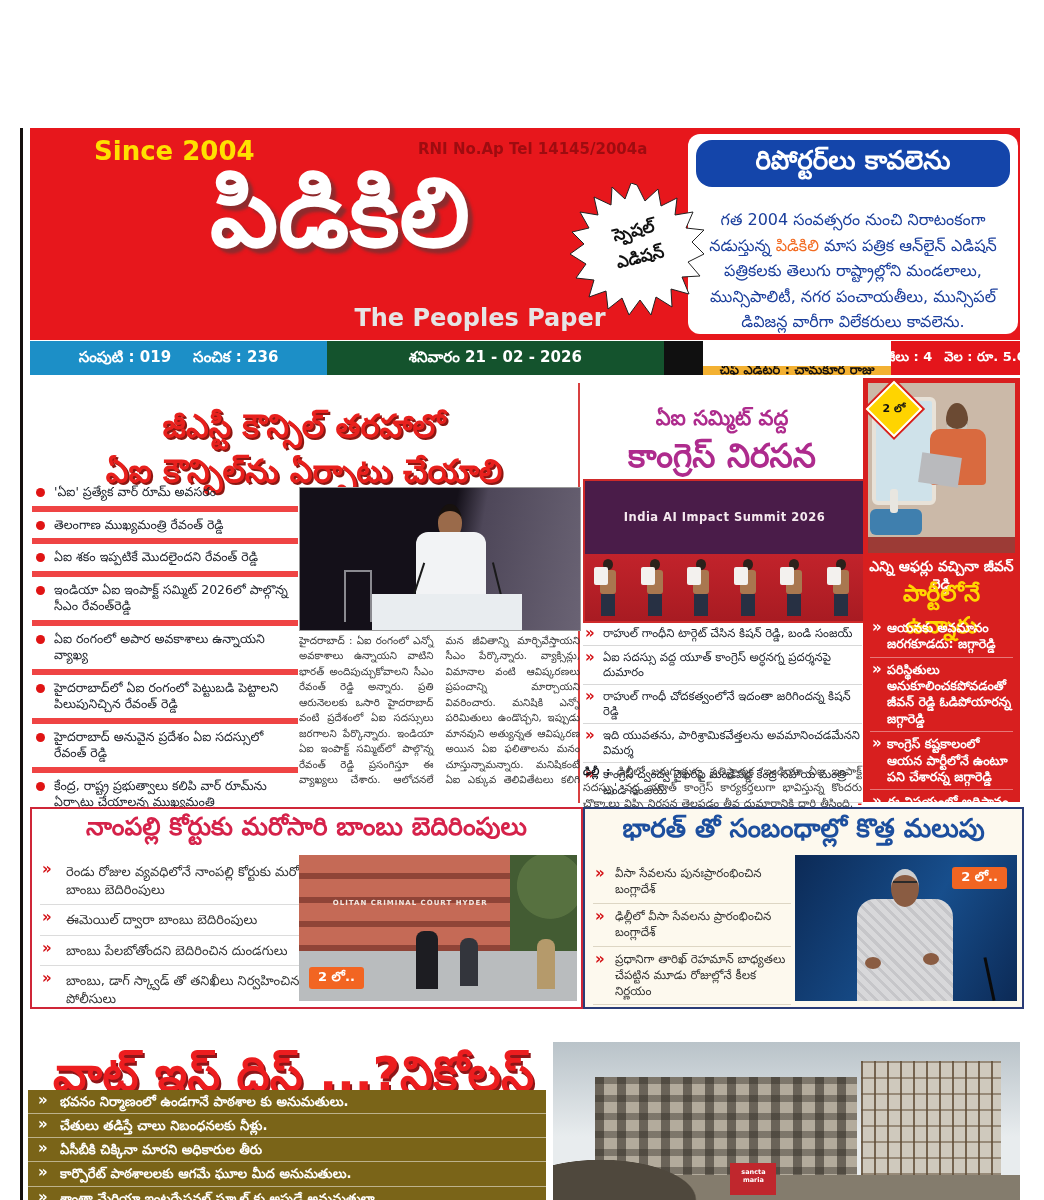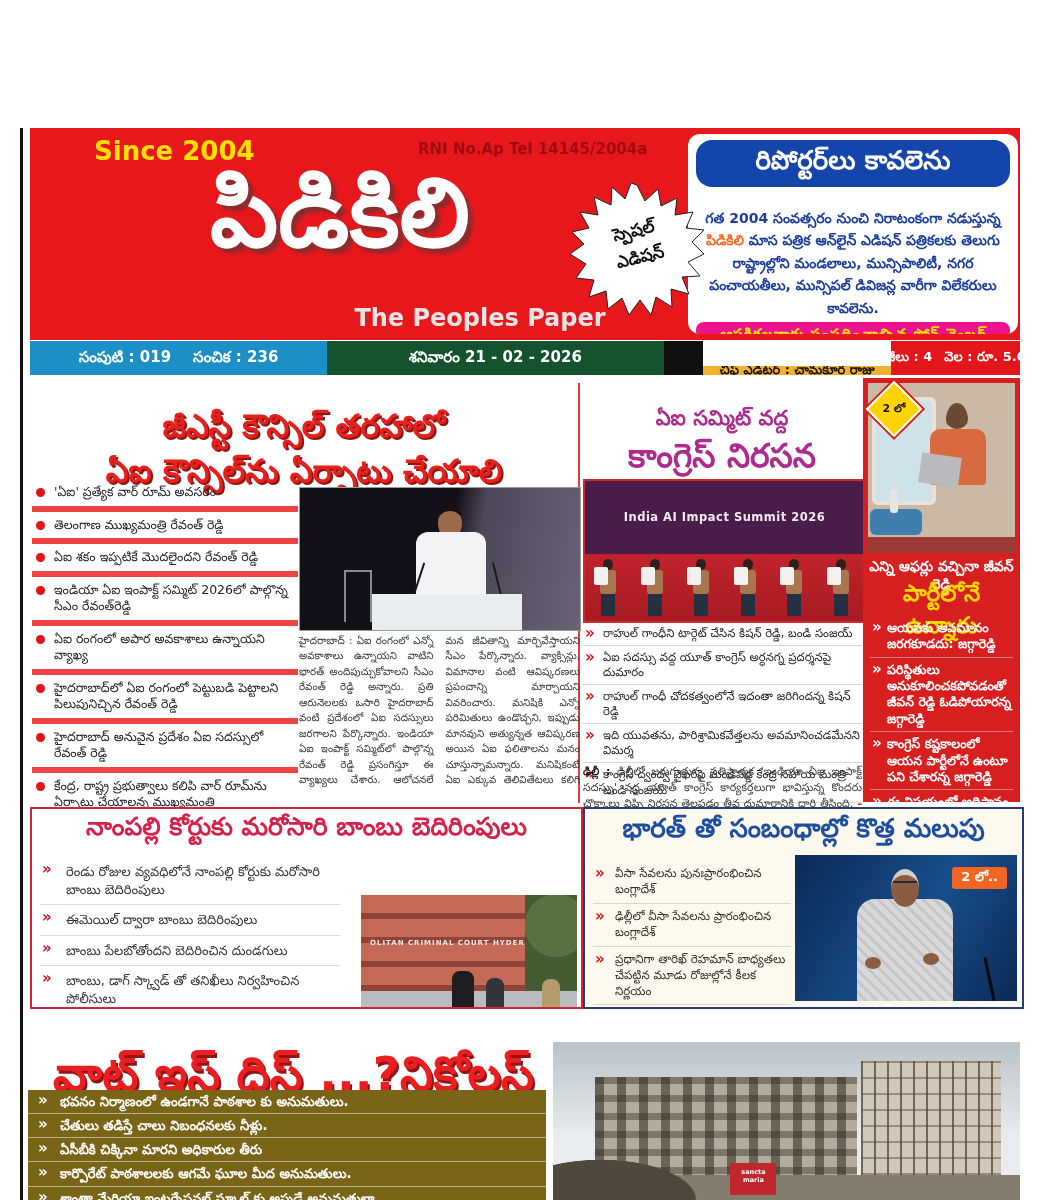--- a/index.html
+++ b/index.html
@@ -15,21 +15,21 @@
   .tagline{position:absolute;left:230px;top:176px;width:440px;text-align:center;color:#e5e5e5;
            font-size:24px;font-weight:bold;}
   .burst{position:absolute;left:540px;top:55px;width:134px;height:134px;z-index:5;}
   .burst svg{position:absolute;left:0;top:0;}
   .burst-text{position:absolute;left:14px;top:34px;width:106px;text-align:center;color:#111;
               font-weight:bold;font-size:17px;line-height:1.6;transform:rotate(-14deg);}
   .adbox{position:absolute;left:658px;top:6px;width:330px;height:200px;background:#fff;
          border-radius:12px;overflow:hidden;z-index:4;}
   .ad-title{background:#1445aa;border-radius:16px;margin:6px 8px 16px;color:#fff;text-align:center;
             font-size:26px;font-weight:bold;padding:5px 0;}
-  .ad-body{font-size:14px;color:#1a3e9c;text-align:center;padding:4px 10px 3px;line-height:1.6;font-weight:bold;}
+  .ad-body{font-size:16px;color:#1a3e9c;text-align:center;padding:4px 10px 3px;line-height:1.6;font-weight:normal;}
   .ad-hi{color:#f26b21;}
   .ad-contact{background:#ec1290;border-radius:8px;margin:0 8px;text-align:center;padding:3px 0 2px;}
   .ad-contact-label{color:#ffe000;font-size:16px;font-weight:bold;}
   .ad-phone{color:#fff;font-size:31px;font-weight:bold;letter-spacing:3px;line-height:1.05;}
   
   .infobar{position:absolute;left:30px;top:341px;width:990px;height:34px;display:flex;overflow:hidden;}
   .seg{display:flex;align-items:center;justify-content:center;font-weight:bold;font-size:15px;overflow:hidden;white-space:nowrap;}
   .seg-vol{flex:0 0 30%;background:#1c8fc7;color:#fff;gap:22px;}
   .seg-date{flex:0 0 34%;background:#14532d;color:#fff;}
   .seg-blk{flex:0 0 4%;background:#101010;}
@@ -101,21 +101,21 @@
   .sb-bullets{position:absolute;left:7px;top:238px;width:143px;}
   .sb-bullets li{position:relative;padding:4px 0 4px 17px;color:#fff;font-size:12.6px;font-weight:bold;
                  line-height:1.3;border-bottom:1px solid rgba(255,255,255,.4);}
   .sb-bullets li:last-child{border-bottom:none;}
   
   .court{position:absolute;left:30px;top:807px;width:549px;height:198px;border:2px solid #cf2638;background:#fff;overflow:hidden;}
   .court-h{margin:3px 0 1px;text-align:center;color:#d5224a;font-size:25px;font-weight:bold;}
   .court-bullets{position:absolute;left:8px;top:48px;width:300px;}
   .court-bullets li{position:relative;padding:6px 0 6px 26px;border-bottom:1px solid #dcdcdc;
                     font-size:13px;line-height:1.35;color:#333;}
-  .ph-court{right:4px;top:46px;width:216px;height:146px;background:#c56a56;margin-top:40px;}
+  .ph-court{right:4px;top:46px;width:278px;height:146px;background:#c56a56;}
   .ct-bldg{position:absolute;left:0;top:0;width:78%;height:66%;
      background:repeating-linear-gradient(to bottom,#c56a56 0 18px,#8f4437 18px 24px);}
   .ct-sign{position:absolute;left:2%;top:30%;width:76%;text-align:center;color:#f2e9e2;font-size:7px;
            letter-spacing:1px;font-weight:bold;white-space:nowrap;overflow:hidden;}
   .ct-trees{position:absolute;right:0;top:0;width:24%;height:70%;background:radial-gradient(circle at 60% 30%,#577140 0 40%,#435c33 41% 100%);}
   .ct-road{position:absolute;left:0;bottom:0;width:100%;height:34%;background:#b9bcbe;}
   .ct-guard{position:absolute;left:42%;bottom:8%;width:22px;height:58px;background:#1d1d22;border-radius:8px 8px 0 0;}
   .ct-guard2{position:absolute;left:58%;bottom:10%;width:18px;height:48px;background:#33353c;border-radius:8px 8px 0 0;}
   .ct-cop{position:absolute;right:8%;bottom:8%;width:18px;height:50px;background:#b59a6b;border-radius:8px 8px 0 0;}
   .badge-or{position:absolute;background:#f26522;color:#fff;font-weight:bold;font-size:13px;

